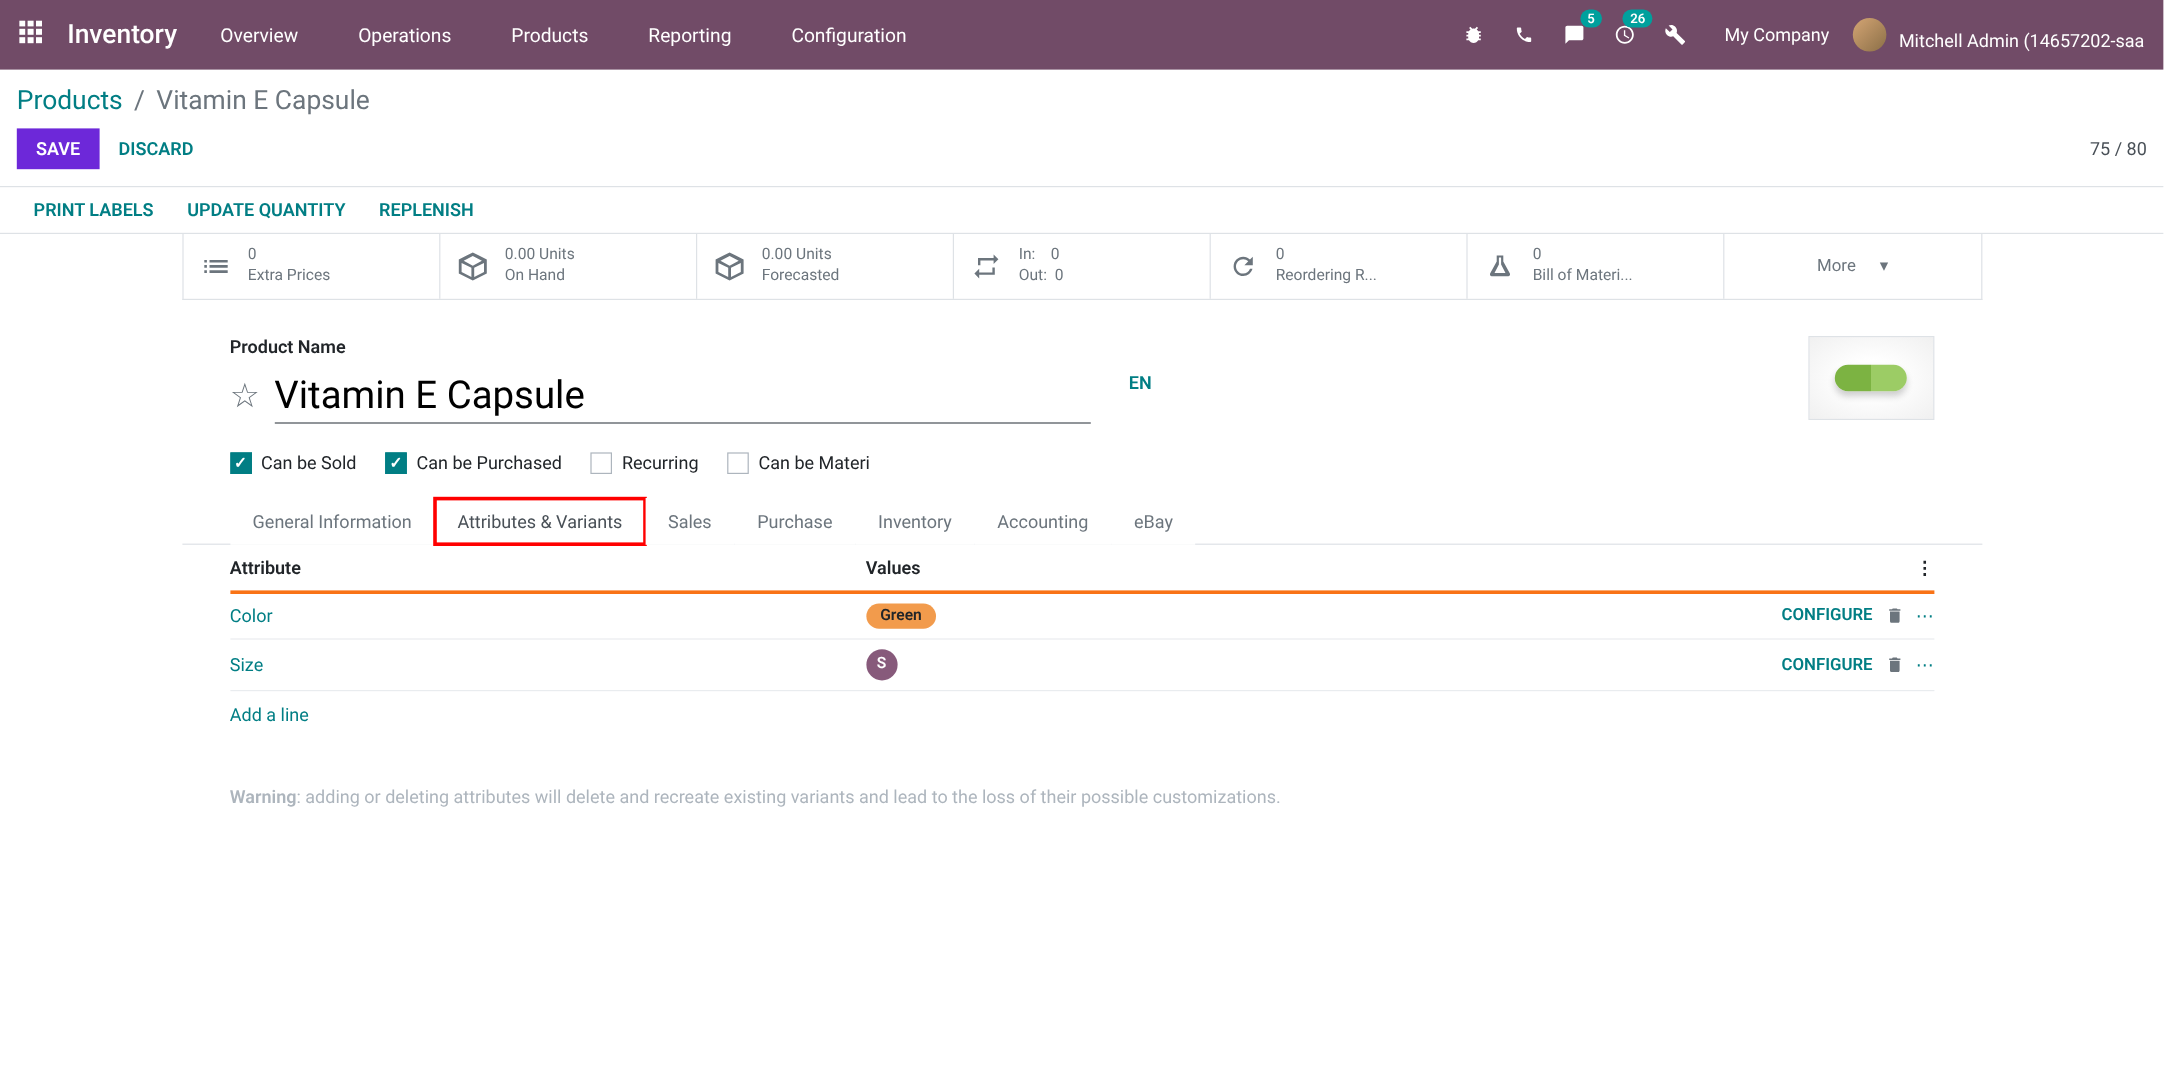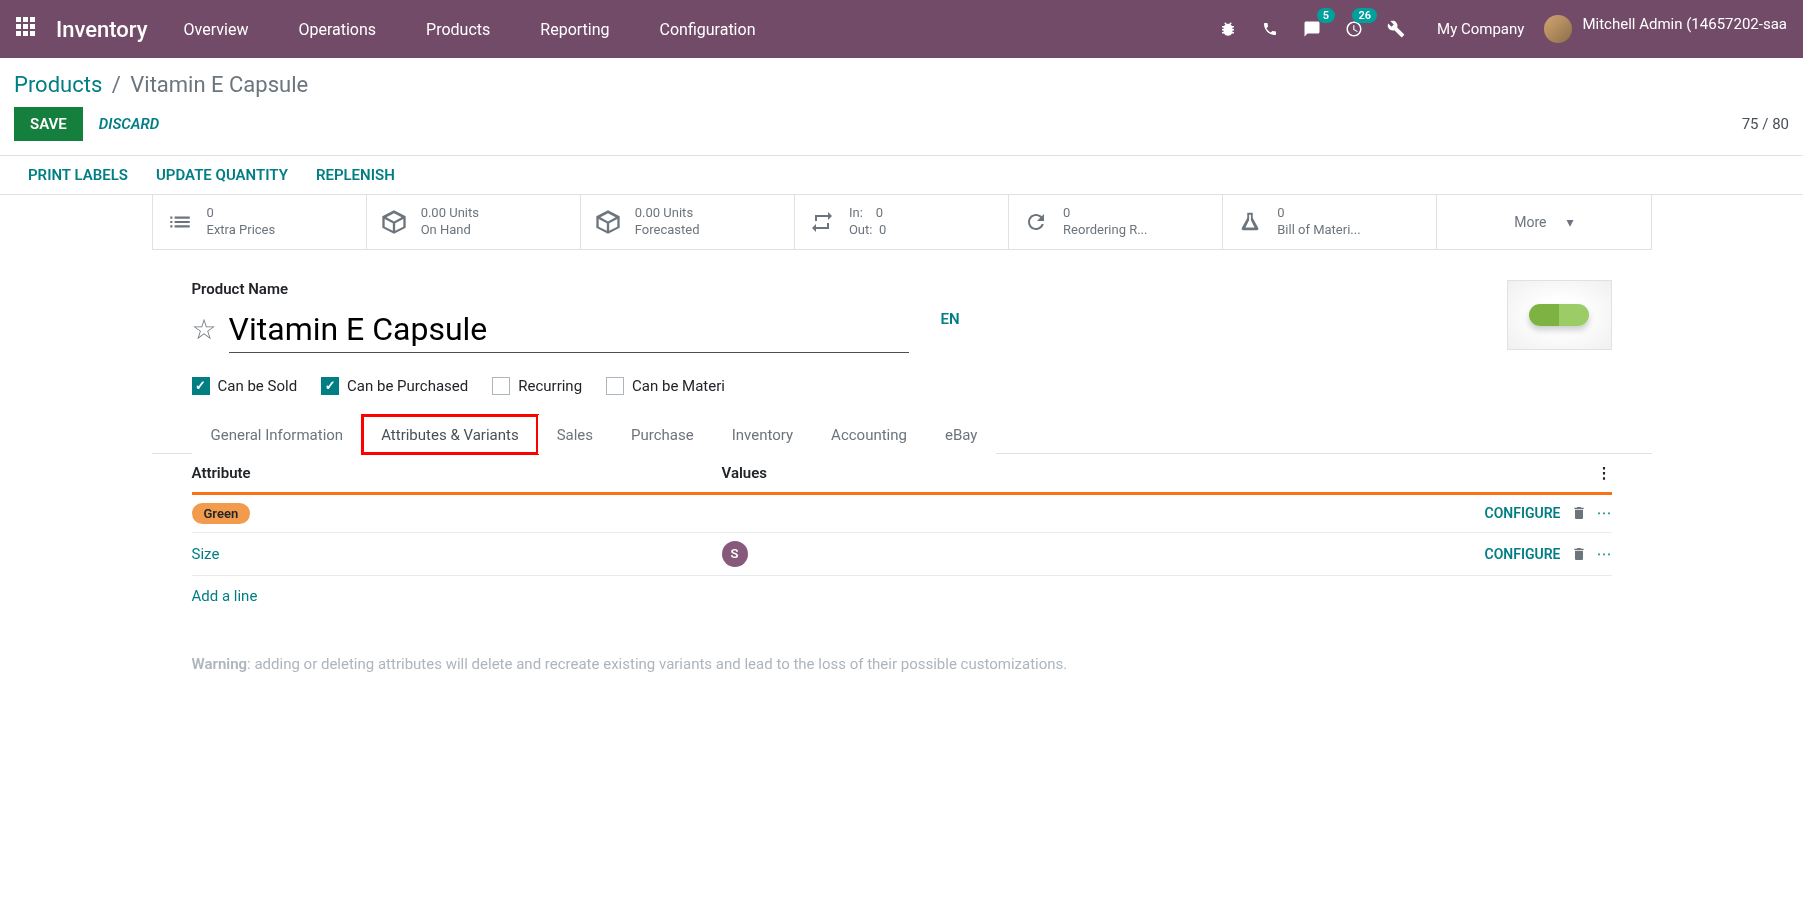--- a/index.html
+++ b/index.html
@@ -7,34 +7,34 @@
 
 
 .navbar { background: #714B67; height: 58px; display: flex; align-items: center; padding: 0 16px; color: #fff; }
 .navbar .apps-icon { width: 24px; height: 24px; margin-right: 16px; cursor: pointer; }
 .navbar .brand { font-size: 22px; font-weight: 500; margin-right: 36px; }
 .navbar .nav-item { font-size: 16px; margin-right: 50px; cursor: pointer; }
 .navbar .spacer { flex: 1; }
 .navbar .icon-btn { width: 34px; height: 34px; display: flex; align-items: center; justify-content: center; cursor: pointer; position: relative; margin: 0 4px; }
 .navbar .badge { position: absolute; top: -4px; right: -6px; background: #00A09D; color: #fff; font-size: 11px; border-radius: 10px; padding: 1px 6px; font-weight: 600; }
 .navbar .company { margin: 0 20px; font-size: 15px; }
-.navbar .user { display: flex; align-items: flex-start; font-size: 15px; }
+.navbar .user { display: flex; align-items: flex-end; font-size: 15px; }
 .navbar .avatar { width: 28px; height: 28px; border-radius: 50%; background: linear-gradient(135deg, #d4a574, #8b6f47); margin-right: 10px; }
 
 
 .breadcrumb-bar { padding: 14px 14px 10px 14px; }
 .breadcrumb { font-size: 22px; }
 .breadcrumb a { color: #017E84; text-decoration: none; }
 .breadcrumb .sep { color: #6c757d; margin: 0 4px; }
 .breadcrumb .current { color: #6c757d; }
 
 
 .action-bar { display: flex; align-items: center; padding: 0 14px 14px 14px; }
-.btn-primary { background: #15803d; color: #fff; border: none; padding: 8px 16px; font-size: 15px; font-weight: 600; cursor: pointer; margin-right: 16px; }
-.btn-link { background: none; border: none; color: #017E84; font-size: 15px; font-weight: 600; cursor: pointer; margin-right: 16px; font-style: italic; }
+.btn-primary { background: #6d28d9; color: #fff; border: none; padding: 8px 16px; font-size: 15px; font-weight: 600; cursor: pointer; margin-right: 16px; }
+.btn-link { background: none; border: none; color: #017E84; font-size: 15px; font-weight: 600; cursor: pointer; margin-right: 16px; }
 .action-bar .spacer { flex: 1; }
 .pager { font-size: 15px; color: #495057; }
 
 
 .status-bar { border-top: 1px solid #dee2e6; border-bottom: 1px solid #dee2e6; padding: 10px 28px; display: flex; gap: 28px; }
 .status-btn { background: none; border: none; color: #017E84; font-size: 15px; font-weight: 600; cursor: pointer; }
 
 
 .form-container { padding: 0 0; display: flex; justify-content: center; }
 .form-sheet { width: 1500px; max-width: 100%; background: #fff; }
@@ -295,20 +295,21 @@
   </div>
 
   <div class="attr-table">
     <div class="attr-header">
       <div class="col-attr">Attribute</div>
       <div class="col-val">Values</div>
       <div class="col-menu">⋮</div>
     </div>
 
     <div class="attr-row">
+      <div class="col-attr"><a href="#">Color</a></div>
       <div class="col-val"><span class="tag orange">Green</span></div>
       <div class="col-actions">
         <span class="configure">CONFIGURE</span>
         <span class="trash">
           <svg width="16" height="16" viewBox="0 0 24 24" fill="currentColor">
                 <path d="M6 19c0 1.1.9 2 2 2h8c1.1 0 2-.9 2-2V7H6v12zM19 4h-3.5l-1-1h-5l-1 1H5v2h14V4z"></path>
               </svg>
         </span>
         <span class="more-dots">⋯</span>
       </div>

